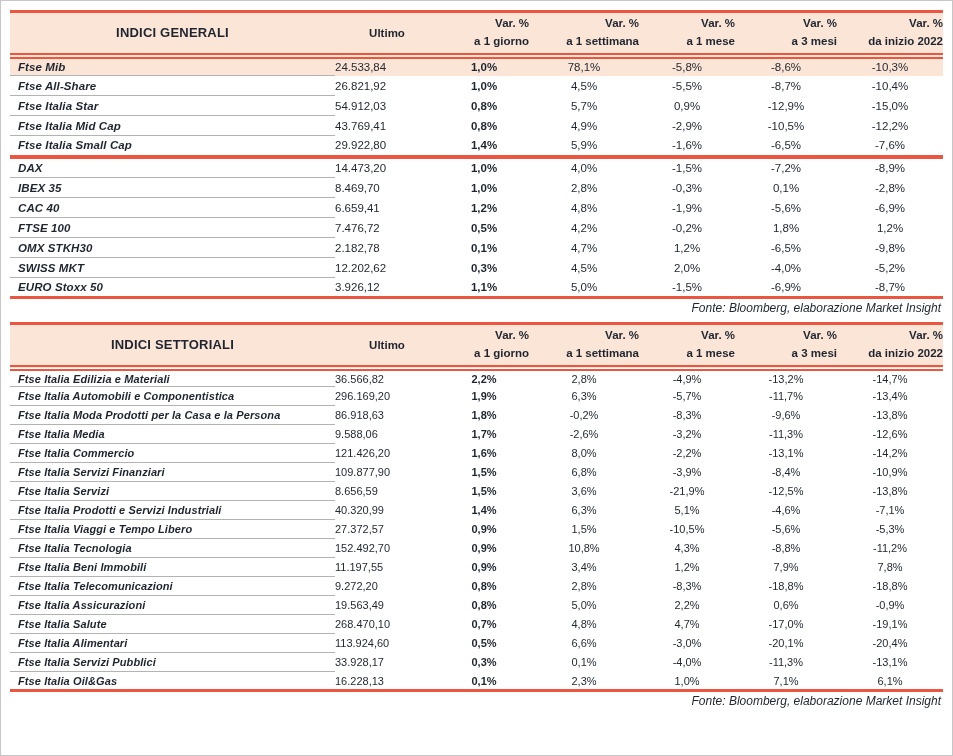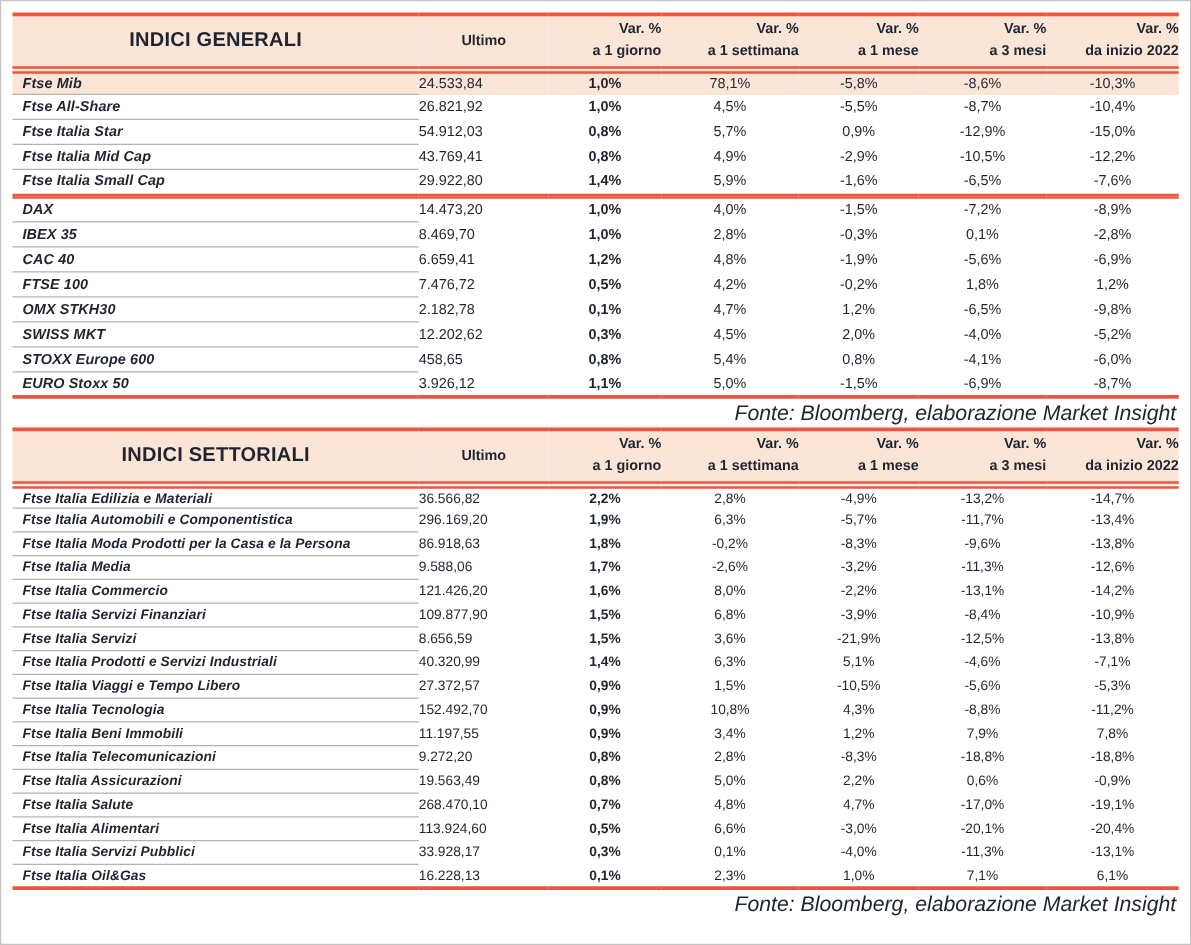--- a/index.html
+++ b/index.html
@@ -29,21 +29,21 @@
 
   thead th {
     background: #fbe5d6;
     border-bottom: 6px double #ec5540;
     font-weight: bold;
     font-size: 11.5px;
     vertical-align: middle;
     height: 44px;
     padding: 2px 0;
   }
-  th.h-title { text-align: center; font-size: 16px; letter-spacing: .2px; }
+  th.h-title { text-align: center; font-size: 13px; letter-spacing: .2px; }
   th .two-line { white-space: pre-line; line-height: 1.55; text-align: right; }
   th.h-ultimo { text-align: center; }
 
   tbody td {
     font-size: 11.5px;
     height: 20px;
     vertical-align: middle;
     background: #ffffff;
   }
   #settoriali tbody td { height: 19px; font-size: 11px; }
@@ -66,21 +66,21 @@
     height: 2px;
     padding: 0;
     background: #ffffff;
     border-top: 2px solid #ec5540;
     border-bottom: 2px solid #ec5540;
   }
   .source-note {
     width: 933px;
     text-align: right;
     font-style: italic;
-    font-size: 17px;
+    font-size: 12px;
     padding: 2px 2px 0 0;
     height: 18px;
   }
   .tbl-gap { height: 5px; }
 </style>
 </head>
 <body>
 
 <section>
   <table class="idx-table" id="generali">
@@ -215,29 +215,20 @@
         </tr>
         <tr>
           <td class="c-name">SWISS MKT</td>
           <td class="c-num">12.202,62</td>
           <td class="c-pct b">0,3%</td>
           <td class="c-pct">4,5%</td>
           <td class="c-pct">2,0%</td>
           <td class="c-pct">-4,0%</td>
           <td class="c-pct">-5,2%</td>
         </tr>
-        <tr>
-          <td class="c-name">STOXX Europe 600</td>
-          <td class="c-num">458,65</td>
-          <td class="c-pct b">0,8%</td>
-          <td class="c-pct">5,4%</td>
-          <td class="c-pct">0,8%</td>
-          <td class="c-pct">-4,1%</td>
-          <td class="c-pct">-6,0%</td>
-        </tr>
         <tr class="last">
           <td class="c-name">EURO Stoxx 50</td>
           <td class="c-num">3.926,12</td>
           <td class="c-pct b">1,1%</td>
           <td class="c-pct">5,0%</td>
           <td class="c-pct">-1,5%</td>
           <td class="c-pct">-6,9%</td>
           <td class="c-pct">-8,7%</td>
         </tr>
       </tbody>

